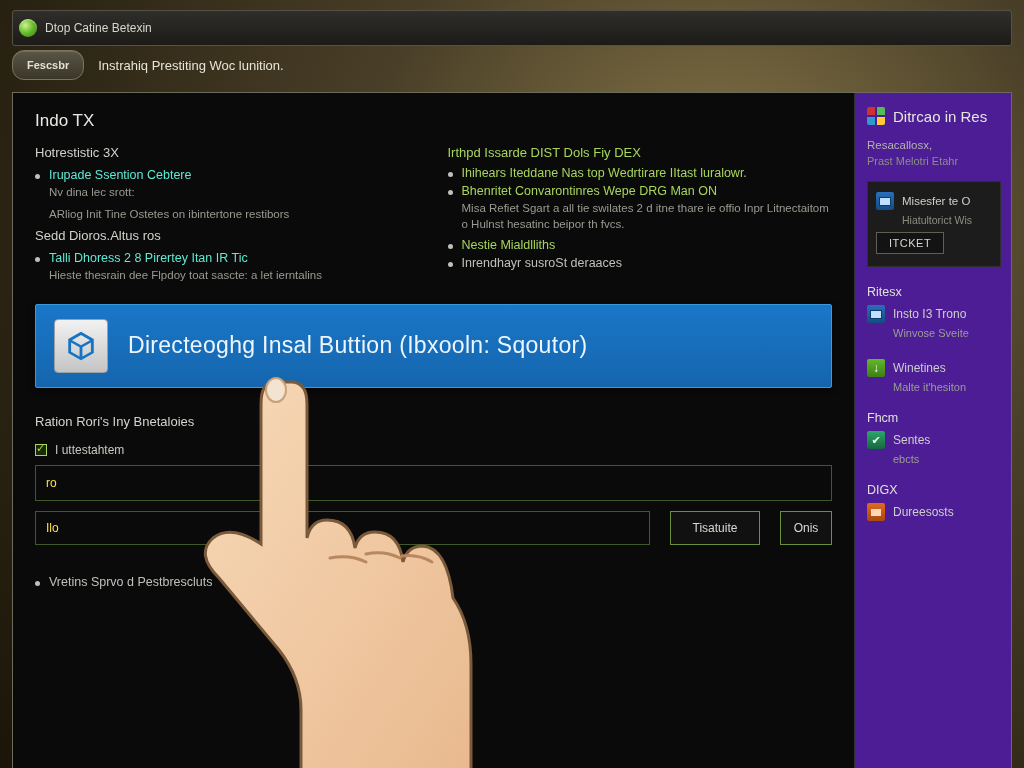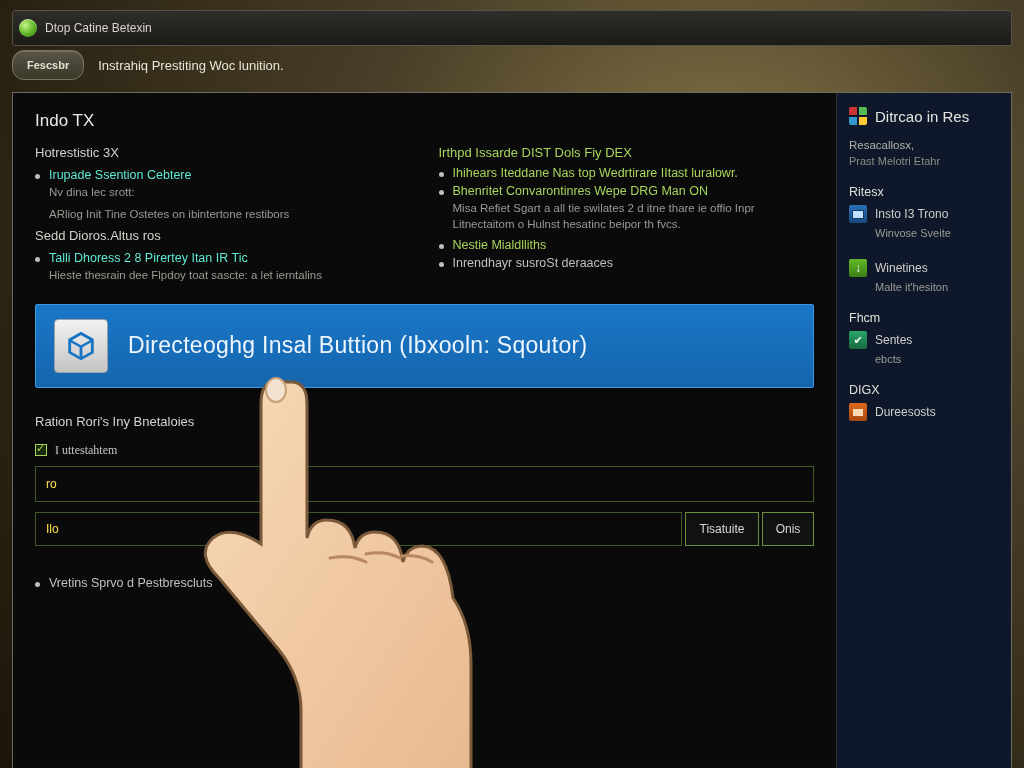--- a/index.html
+++ b/index.html
@@ -43,21 +43,21 @@
     position: absolute; top: 92px; left: 12px; right: 12px; bottom: -2px;
     background: #0a0a0a;
     border: 1px solid #6d6b5b;
     display: flex;
   }
   .main {
     flex: 1; padding: 18px 22px 8px 22px; color: #d6d6d2; display: flex; flex-direction: column;
     position: relative; overflow: hidden;
   }
   .sidebar {
-    width: 175px; background: #0f172a; border-left: 1px solid #2e2e2e;
+    width: 157px; background: #4c1d95; border-left: 1px solid #2e2e2e;
     padding: 14px 10px 10px 12px; color: #cfcfca; font-size: 12px;
     overflow: hidden;
   }
 
   
   .page-title { font-size: 17px; color: #e8e8e4; margin-bottom: 14px; }
   .sub1 { font-size: 13px; color: #d2d2cc; margin-bottom: 8px; }
   .cols { display: flex; gap: 28px; }
   .col { flex: 1; }
   .bul { margin: 4px 0 3px 0; font-size: 12.5px; color: #c0c0ba; position: relative; padding-left: 14px; }
@@ -79,33 +79,33 @@
     width: 54px; height: 54px; margin-right: 20px;
     background: linear-gradient(#f2f2f2, #c4c4c4);
     border: 1px solid #9aa0a6; border-radius: 4px;
     display:flex; align-items:center; justify-content:center;
   }
   .install-icon svg { width: 34px; height: 34px; fill: #1773c4; }
   .install-label { font-size: 23px; color: #eef6fd; font-weight: 300; letter-spacing: .3px; }
 
   
   .lower-title { margin-top: 26px; font-size: 13px; color: #d4d4ce; }
-  .check-row { margin-top: 14px; font-size: 12px; color:#c8c8c2; display:flex; align-items:center; gap:8px;font-family:Liberation Serif, serif;}
+  .check-row { margin-top: 14px; font-size: 12px; color:#c8c8c2; display:flex; align-items:center; gap:8px;}
   .chk { width:12px; height:12px; border:1px solid #a8d65c; background:#1b2b08; position:relative;}
   .chk::after{content:"✓"; position:absolute; top:-3px; left:0; font-size:11px; color:#a8d65c;}
   .input-stack { margin-top:8px; border:1px solid #3f5a26; }
   .input-cell {
     border-top:1px solid #3f5a26; display:flex; align-items:center; height:34px;
   }
   .input-cell:first-child{border-top:none;}
   .input-cell input {
     flex:1; background:transparent; border:none; color:#fde047;
     font-size:12px; padding:0 10px; outline:none; height:100%;
   }
-  .row2 { display:flex; gap:3px; }
+  .row2 { display:flex; gap:20px; }
   .row2 .input-cell{ flex:1; border:1px solid #3f5a26; border-top:1px solid #3f5a26;}
   .mini-btn {
     width:52px; border:1px solid #6b8f3a; background:#111;
     color:#d9d9d2; font-size:12px; display:flex; align-items:center; justify-content:center;
     cursor:pointer;
   }
   .foot-bul { margin-top:30px; }
 
   
   .side-title { display:flex; align-items:center; gap:8px; font-size:15px; color:#e6e6e0; margin-bottom:14px;}
@@ -205,40 +205,48 @@
 
     <div class="input-stack">
       <div class="input-cell">
         <input type="text" value="ro" style="">
       </div>
     </div>
     <div class="row2" style="margin-top:10px;">
       <div class="input-cell" style="border:1px solid #3f5a26;">
         <input type="text" value="Ilo" style="">
       </div>
-      <div class="mini-btn" style="width:74px;">Tisatuite</div>
+      <div class="mini-btn" style="width:90px;">Tisatuite</div>
       <div class="mini-btn">Onis</div>
     </div>
 
     <div class="bul foot-bul">Vretins Sprvo d Pestbrescluts</div>
   </div>
 
   <div class="sidebar">
     <div class="side-title">
       <span class="flag">
           <span class="a"></span>
           <span class="b"></span>
           <span class="c"></span>
           <span class="d"></span>
         </span>
       <span>Ditrcao in Res</span>
     </div>
     <div class="side-sub">Resacallosx,</div>
     <div class="side-sub2">Prast Melotri Etahr</div>
 
+    <div class="side-card">
+      <div class="side-card-row">
+        <span class="ico monitor"></span>
+        <span class="lbl">Misesfer te O</span>
+      </div>
+      <div class="lbl2">Hiatultorict Wis</div>
+      <div class="side-btn">ITCKET</div>
+    </div>
 
     <div class="side-head">Ritesx</div>
     <div class="side-card-row">
       <span class="ico monitor"></span>
       <span class="lbl">Insto I3 Trono</span>
     </div>
     <div class="side-line" style="padding-left:26px;">Winvose Sveite</div>
 
     <div class="side-card-row" style="margin-top:20px;">
       <span class="ico green"></span>

